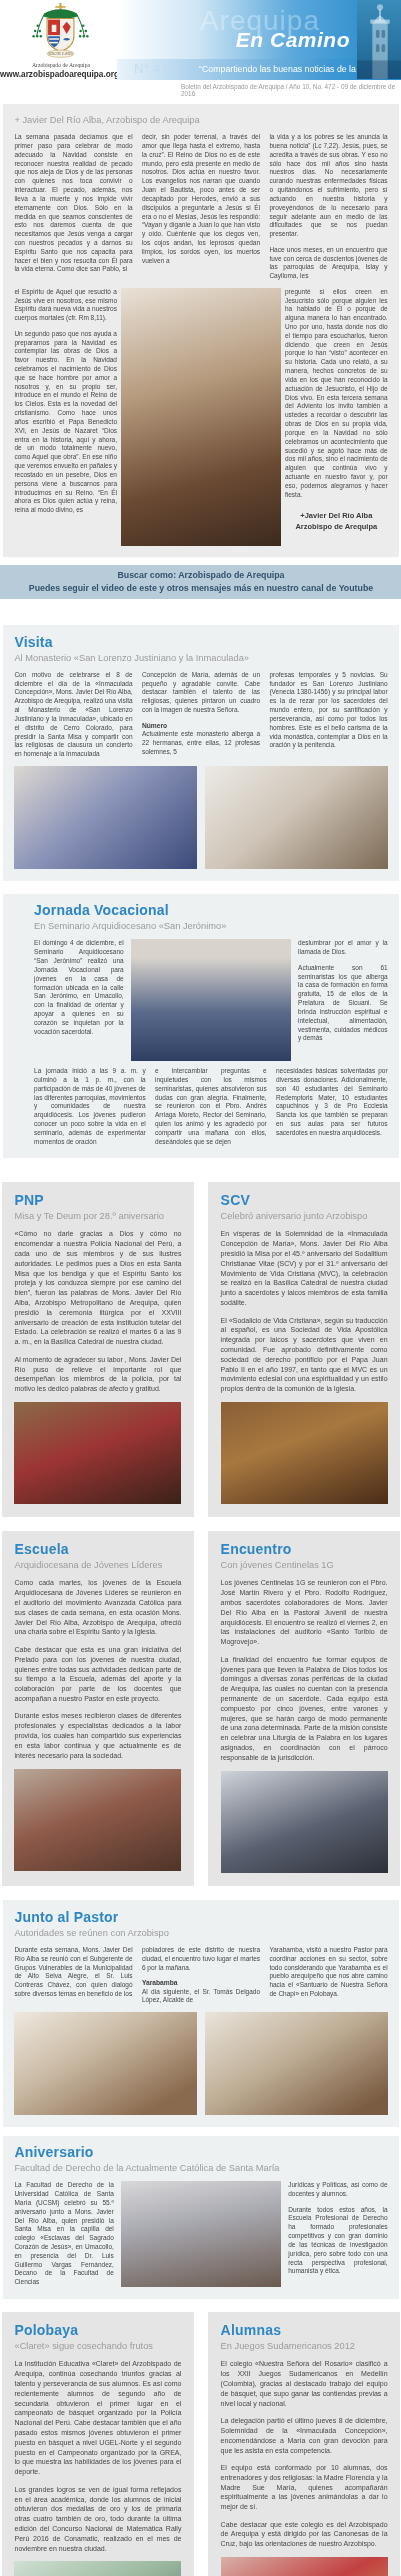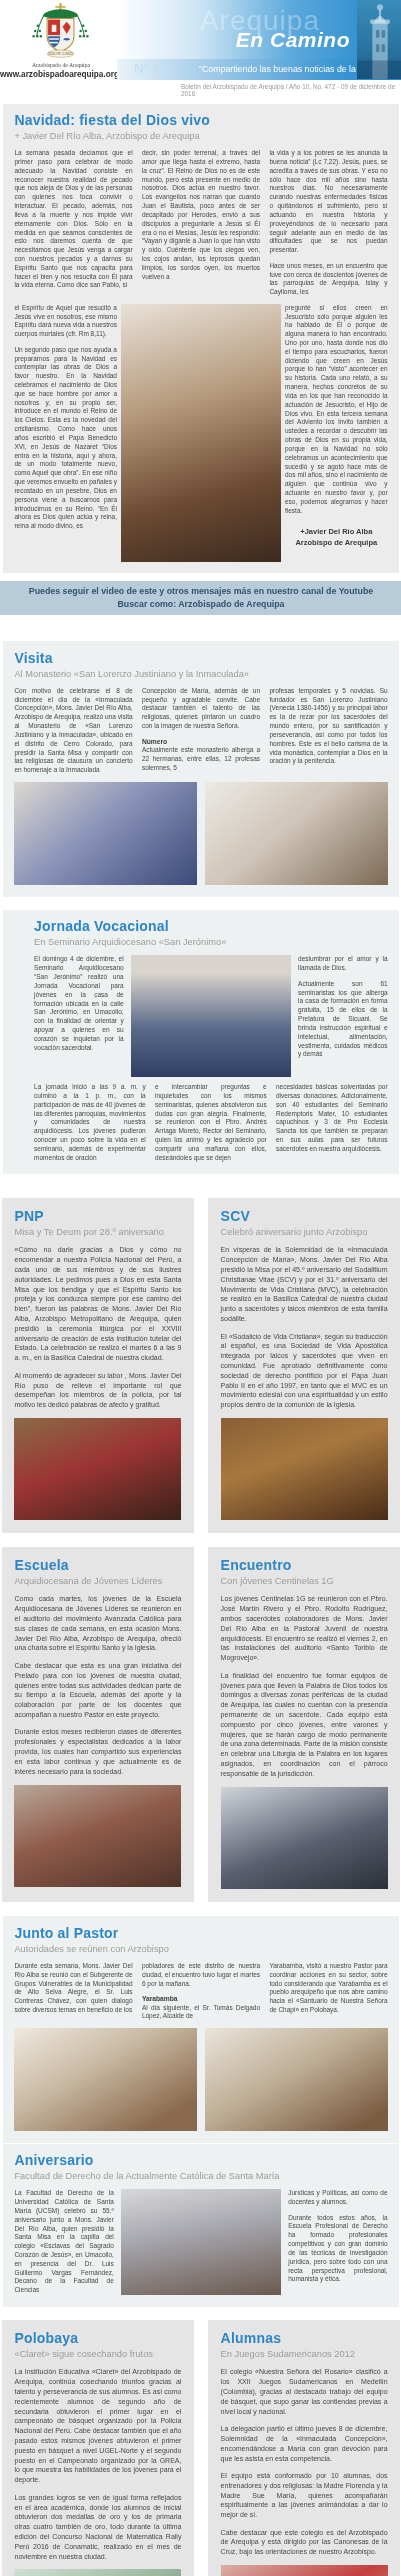--- a/index.html
+++ b/index.html
@@ -142,21 +142,20 @@
       <rect x="48" y="58" width="7" height="16" rx="3.5" fill="rgba(20,70,100,0.45)"></rect>
       <rect x="37" y="86" width="7" height="16" rx="3.5" fill="rgba(20,70,100,0.45)"></rect>
       <rect x="48" y="86" width="7" height="16" rx="3.5" fill="rgba(20,70,100,0.45)"></rect>
       <rect x="0" y="118" width="88" height="36" fill="rgba(15,55,85,0.35)"></rect>
     </svg>
   </div>
   <div class="edition-line">Boletín del Arzobispado de Arequipa / Año 10, No. 472 - 09 de diciembre de 2016</div>
 </div>
 
 <div class="section section--first">
-  <h1 class="sec-title">Navidad: fiesta del Dios vivo</h1>
   <h2 class="sec-sub">+ Javier Del Río Alba, Arzobispo de Arequipa</h2>
   <div class="cols">
     <div class="col">
         <p class="bp">La semana pasada decíamos que el primer paso para celebrar de modo adecuado la Navidad consiste en reconocer nuestra realidad de pecado que nos aleja de Dios y de las personas con quienes nos toca convivir o interactuar. El pecado, además, nos lleva a la muerte y nos impide vivir eternamente con Dios. Sólo en la medida en que seamos conscientes de esto nos daremos cuenta de que necesitamos que Jesús venga a cargar con nuestros pecados y a darnos su Espíritu Santo que nos capacita para hacer el bien y nos resucita con Él para la vida eterna. Como dice san Pablo, si</p>
       </div>
     <div class="col">
         <p class="bp">decir, sin poder terrenal, a través del amor que llega hasta el extremo, hasta la cruz”. El Reino de Dios no es de este mundo, pero está presente en medio de nosotros. Dios actúa en nuestro favor. Los evangelios nos narran que cuando Juan el Bautista, poco antes de ser decapitado por Herodes, envió a sus discípulos a preguntarle a Jesús si Él era o no el Mesías, Jesús les respondió: “Vayan y díganle a Juan lo que han visto y oído. Cuéntenle que los ciegos ven, los cojos andan, los leprosos quedan limpios, los sordos oyen, los muertos vuelven a</p>
       </div>
     <div class="col">
       <p class="bp">la vida y a los pobres se les anuncia la buena noticia” (Lc 7,22). Jesús, pues, se acredita a través de sus obras. Y eso no sólo hace dos mil años sino hasta nuestros días. No necesariamente curando nuestras enfermedades físicas o quitándonos el sufrimiento, pero sí actuando en nuestra historia y proveyéndonos de lo necesario para seguir adelante aun en medio de las dificultades que se nos puedan presentar.</p>
@@ -173,22 +172,22 @@
       <p class="bp">pregunté si ellos creen en Jesucristo sólo porque alguien les ha hablado de Él o porque de alguna manera lo han encontrado. Uno por uno, hasta donde nos dio el tiempo para escucharlos, fueron diciendo que creen en Jesús porque lo han “visto” acontecer en su historia. Cada uno relató, a su manera, hechos concretos de su vida en los que han reconocido la actuación de Jesucristo, el Hijo de Dios vivo. En esta tercera semana del Adviento los invito también a ustedes a recordar o descubrir las obras de Dios en su propia vida, porque en la Navidad no sólo celebramos un acontecimiento que sucedió y se agotó hace más de dos mil años, sino el nacimiento de alguien que continúa vivo y actuante en nuestro favor y, por eso, podemos alegrarnos y hacer fiesta.</p>
       <div class="sig">
         <div>+Javier Del Río Alba</div>
         <div>Arzobispo de Arequipa</div>
       </div>
     </div>
   </div>
 </div>
 
 <div class="yt-strip">
+  <div>Buscar como: Arzobispado de Arequipa</div>
   <div>Puedes seguir el video de este y otros mensajes más en nuestro canal de Youtube</div>
-  <div>Buscar como: Arzobispado de Arequipa</div>
 </div>
 
 <div class="section" style="margin-top:26px;">
   <h1 class="sec-title">Visita</h1>
   <h2 class="sec-sub">Al Monasterio «San Lorenzo Justiniano y la Inmaculada»</h2>
   <div class="cols">
     <div class="col">
         <p class="bp">Con motivo de celebrarse el 8 de diciembre el día de la «Inmaculada Concepción», Mons. Javier Del Río Alba, Arzobispo de Arequipa, realizó una visita al Monasterio de «San Lorenzo Justiniano y la Inmaculada», ubicado en el distrito de Cerro Colorado, para presidir la Santa Misa y compartir con las religiosas de clausura un concierto en homenaje a la Inmaculada</p>
       </div>
     <div class="col">
@@ -282,21 +281,21 @@
     <div class="col">
         <p class="bp">Yarabamba, visitó a nuestro Pastor para coordinar acciones en su sector, sobre todo considerando que Yarabamba es el pueblo arequipeño que nos abre camino hacia el «Santuario de Nuestra Señora de Chapi» en Polobaya.</p>
       </div>
   </div>
   <div class="photo-row">
     <div class="photo ph-pastor1" title="Reunión del Arzobispo con el Subgerente de Grupos Vulnerables"></div>
     <div class="photo ph-pastor2" title="Reunión del Arzobispo con el Alcalde de Yarabamba"></div>
   </div>
 </div>
 
-<div class="section" style="margin-top:1px;">
+<div class="section" style="margin-top:9px;">
   <h1 class="sec-title">Aniversario</h1>
   <h2 class="sec-sub">Facultad de Derecho de la Actualmente Católica de Santa María</h2>
   <div class="ani-row">
     <div class="col">
         <p class="bp">La Facultad de Derecho de la Universidad Católica de Santa María (UCSM) celebró su 55.º aniversario junto a Mons. Javier Del Río Alba, quien presidió la Santa Misa en la capilla del colegio «Esclavas del Sagrado Corazón de Jesús», en Umacollo, en presencia del Dr. Luis Guillermo Vargas Fernández, Decano de la Facultad de Ciencias</p>
       </div>
     <div class="photo ani-photo ph-capilla" title="Santa Misa por el aniversario en la capilla del colegio"></div>
     <div class="col">
       <p class="bp">Jurídicas y Políticas, así como de docentes y alumnos.</p>
       <p class="bp">Durante todos estos años, la Escuela Profesional de Derecho ha formado profesionales competitivos y con gran dominio de las técnicas de investigación jurídica, pero sobre todo con una recta perspectiva profesional, humanista y ética.</p>

